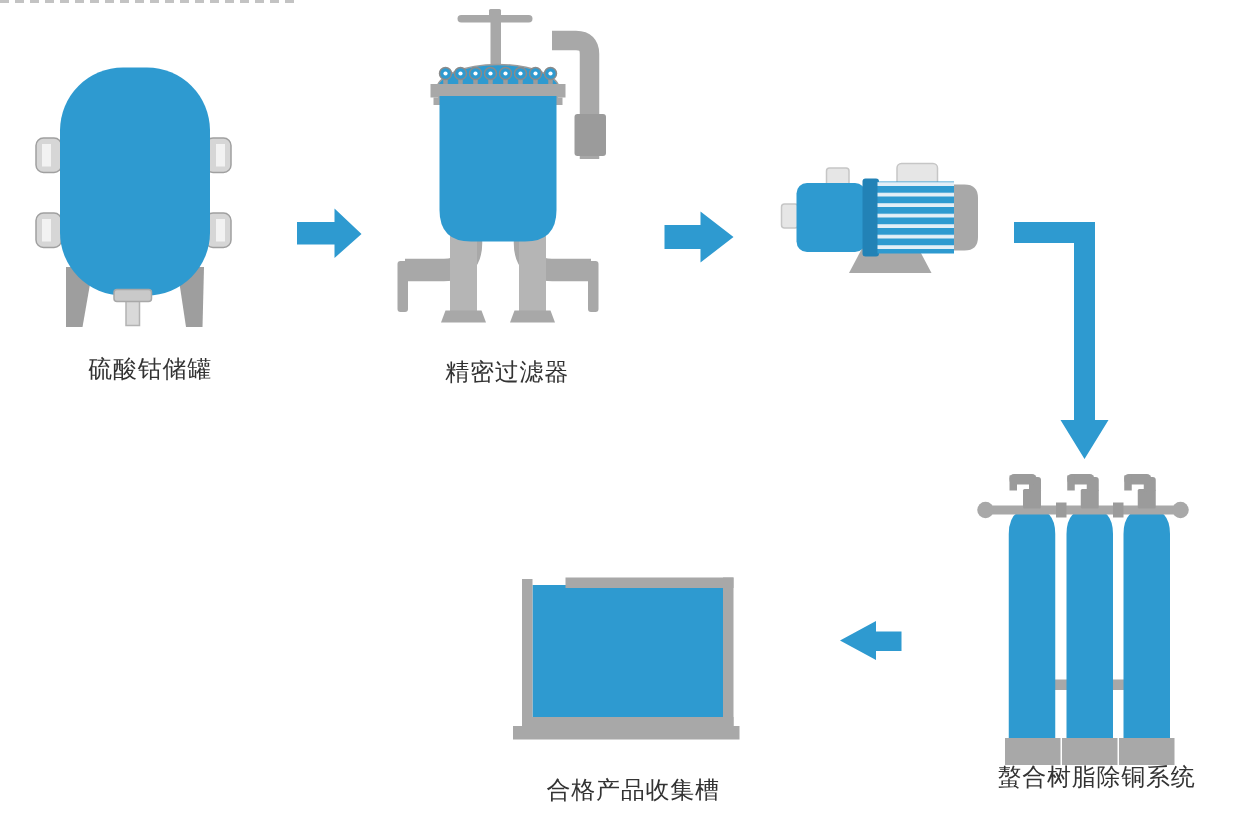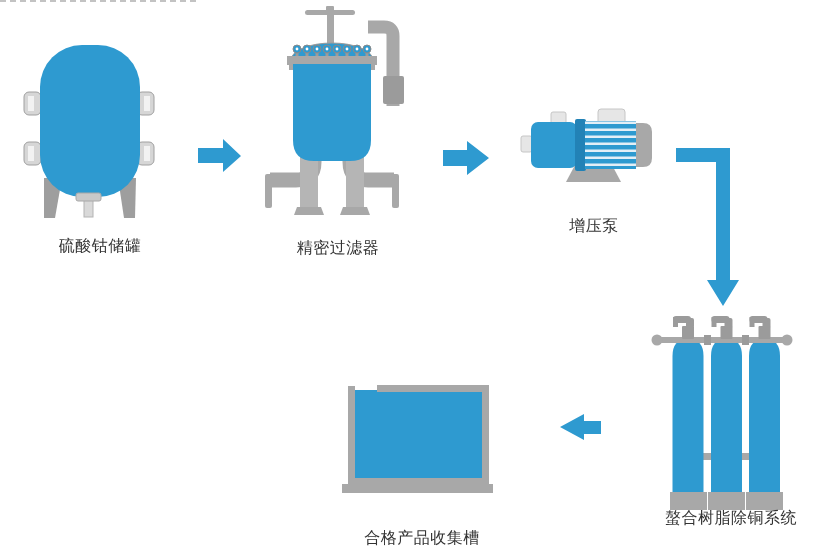--- a/index.html
+++ b/index.html
@@ -198,17 +198,16 @@
 
   <svg class="abs" style="left:0;top:0;" width="834" height="554" viewBox="0 0 834 554">
     <polygon points="198,148 223,148 223,139 241,156 223,172 223,163 198,163" fill="#2E9AD0"></polygon>
     <polygon points="443,150 467,150 467,141 489,158 467,175 467,166 443,166" fill="#2E9AD0"></polygon>
     <polygon points="676,148 730,148 730,280 739,280 723,306 707,280 716,280 716,162 676,162" fill="#2E9AD0"></polygon>
     <polygon points="560,427 584,414 584,421 601,421 601,434 584,434 584,440" fill="#2E9AD0"></polygon>
   </svg>
 
   <div class="eq-label" style="left:263px;top:238px;width:150px;">精密过滤器</div>
   <div class="eq-label" style="left:25px;top:236px;width:150px;">硫酸钴储罐</div>
-  <div class="eq-label" style="left:534px;top:216px;width:120px;">增压泵</div>
   <div class="eq-label" style="left:641px;top:508px;width:180px;">螯合树脂除铜系统</div>
-  <div class="eq-label" style="left:342px;top:528px;width:160px;">合格产品收集槽</div>
+  <div class="eq-label" style="left:342px;top:517px;width:160px;">合格产品收集槽</div>
 
 </div>
 
 </body></html>

